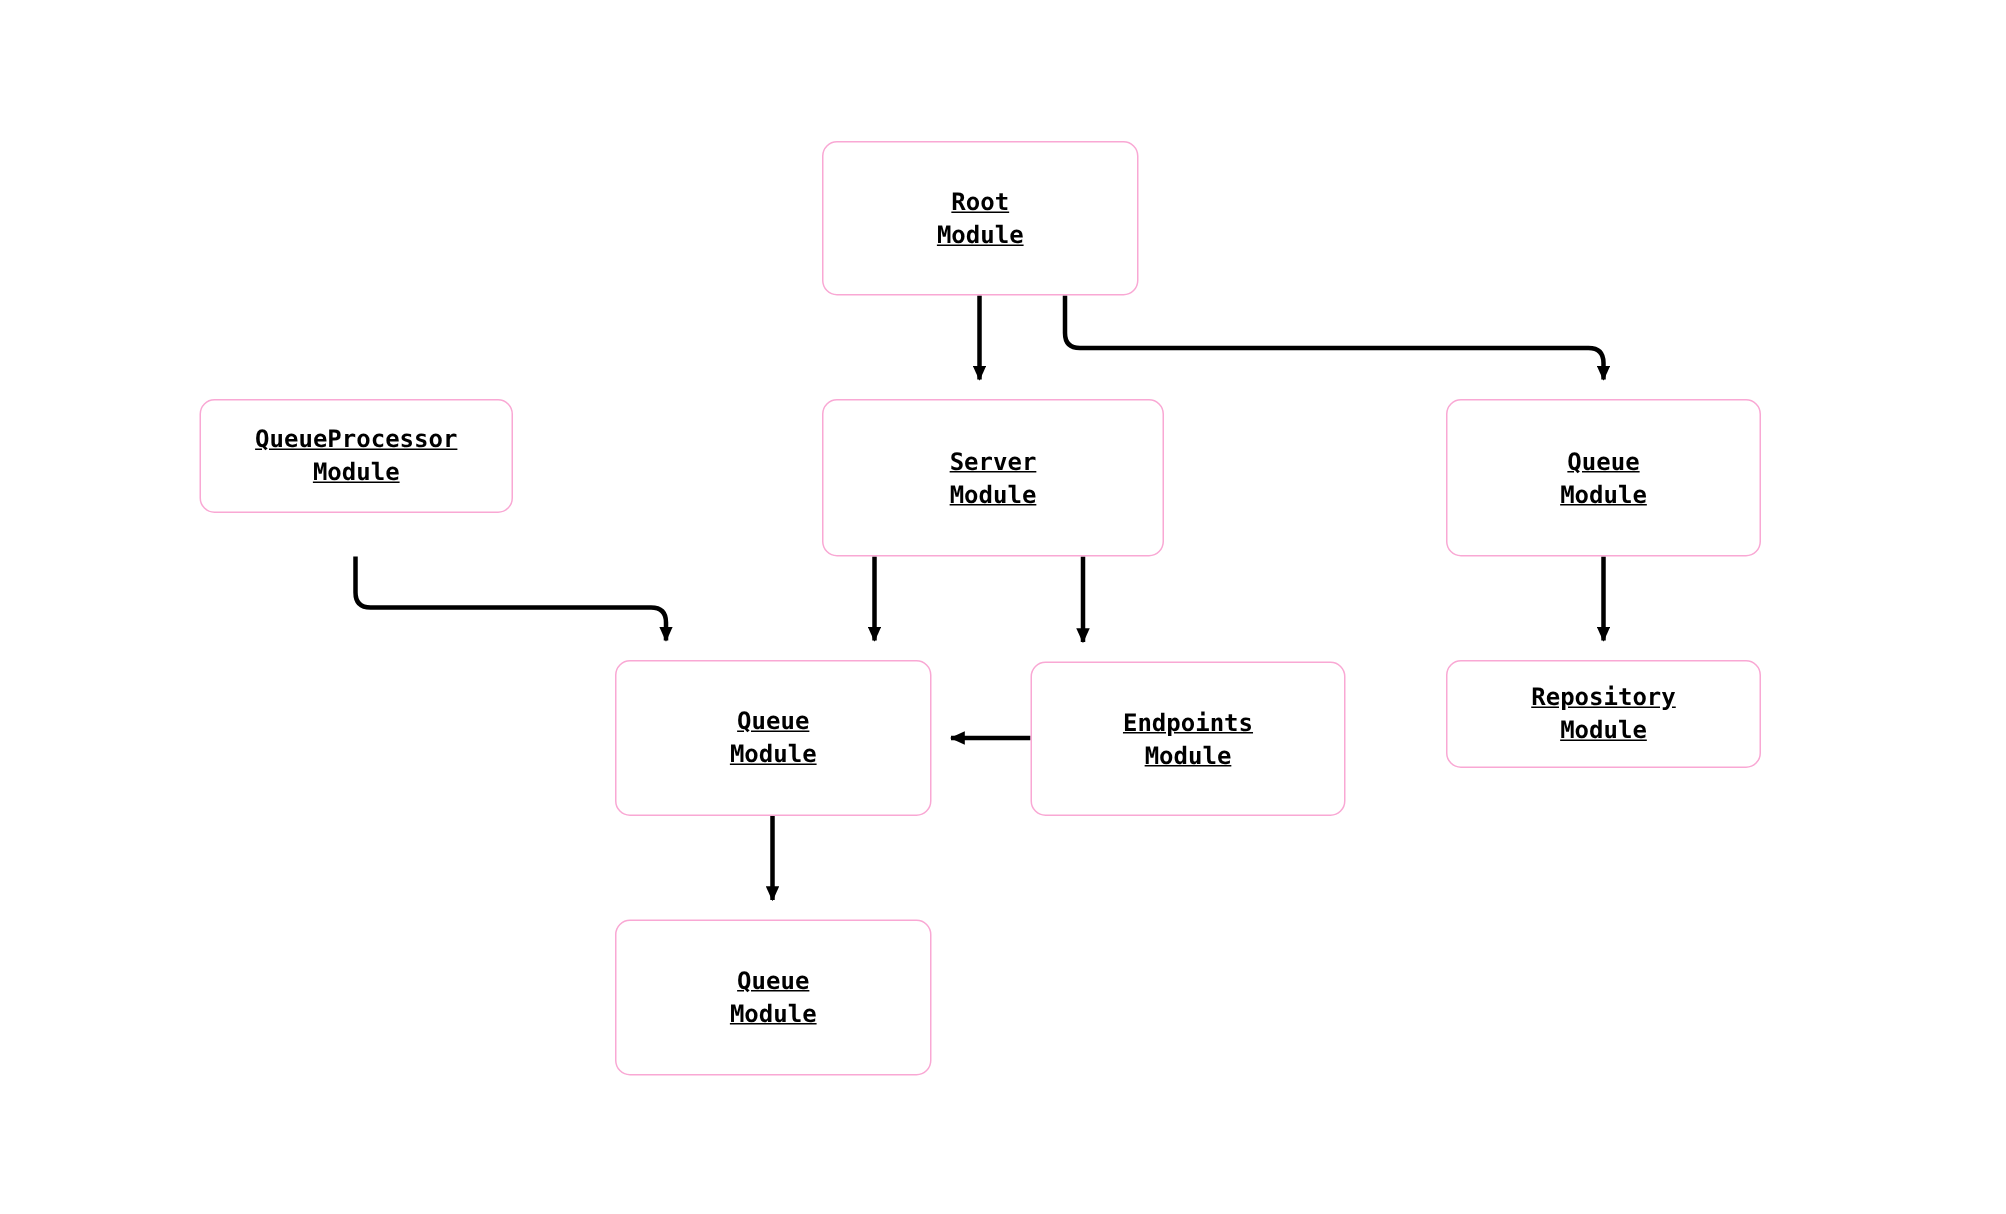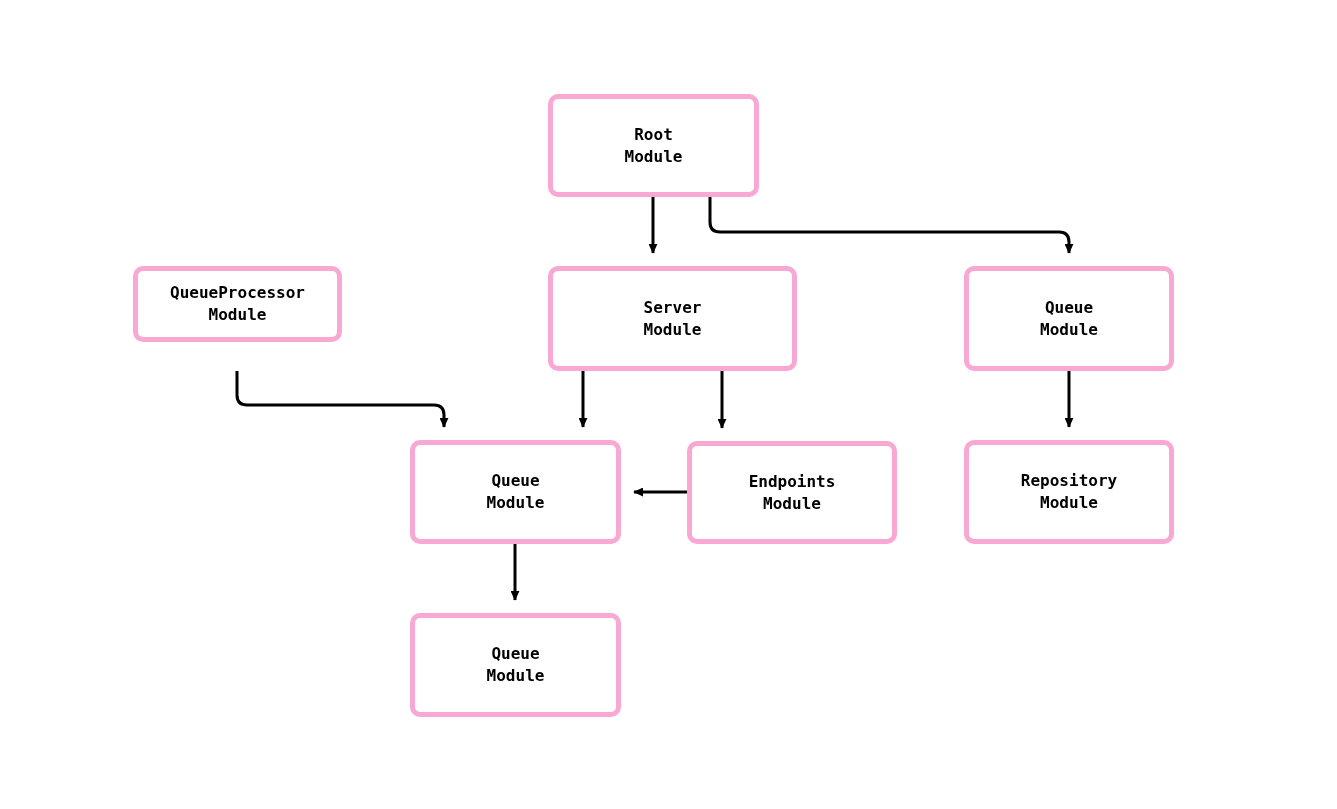--- a/index.html
+++ b/index.html
@@ -23,27 +23,28 @@
     left: 0;
     top: 0;
     width: 1337px;
     height: 809px;
     pointer-events: none;
   }
   .node {
     position: absolute;
     box-sizing: border-box;
     background: #ffffff;
-    border: 5px solid #f9a8d4;
+    border: 1px solid #f9a8d4;
     border-radius: 10px;
     display: flex;
     flex-direction: column;
     align-items: center;
     justify-content: center;
     z-index: 2;
+    text-decoration: underline;
   }
   .node-label {
     display: block;
     text-align: center;
     color: #000000;
     font-family: "DejaVu Sans Mono", "Liberation Mono", monospace;
     font-size: 16px;
     font-weight: 700;
     line-height: 22px;
     letter-spacing: 0px;
@@ -76,41 +77,41 @@
   <div class="node" style="left:548px; top:94px; width:211px; height:103px;">
     <span class="node-label">Root</span>
     <span class="node-label">Module</span>
   </div>
 
   <div class="node" style="left:133px; top:266px; width:209px; height:76px;">
     <span class="node-label">QueueProcessor</span>
     <span class="node-label">Module</span>
   </div>
 
-  <div class="node" style="left:548px; top:266px; width:249px; height:105px;">
+  <div class="node" style="left:548px; top:266px; width:228px; height:105px;">
     <span class="node-label">Server</span>
     <span class="node-label">Module</span>
   </div>
 
   <div class="node" style="left:964px; top:266px; width:210px; height:105px;">
     <span class="node-label">Queue</span>
     <span class="node-label">Module</span>
   </div>
 
   <div class="node" style="left:410px; top:440px; width:211px; height:104px;">
     <span class="node-label">Queue</span>
     <span class="node-label">Module</span>
   </div>
 
   <div class="node" style="left:687px; top:441px; width:210px; height:103px;">
     <span class="node-label">Endpoints</span>
     <span class="node-label">Module</span>
   </div>
 
-  <div class="node" style="left:964px; top:440px; width:210px; height:104px;">
+  <div class="node" style="left:964px; top:440px; width:210px; height:72px;">
     <span class="node-label">Repository</span>
     <span class="node-label">Module</span>
   </div>
 
   <div class="node" style="left:410px; top:613px; width:211px; height:104px;">
     <span class="node-label">Queue</span>
     <span class="node-label">Module</span>
   </div>
 
 </div>

